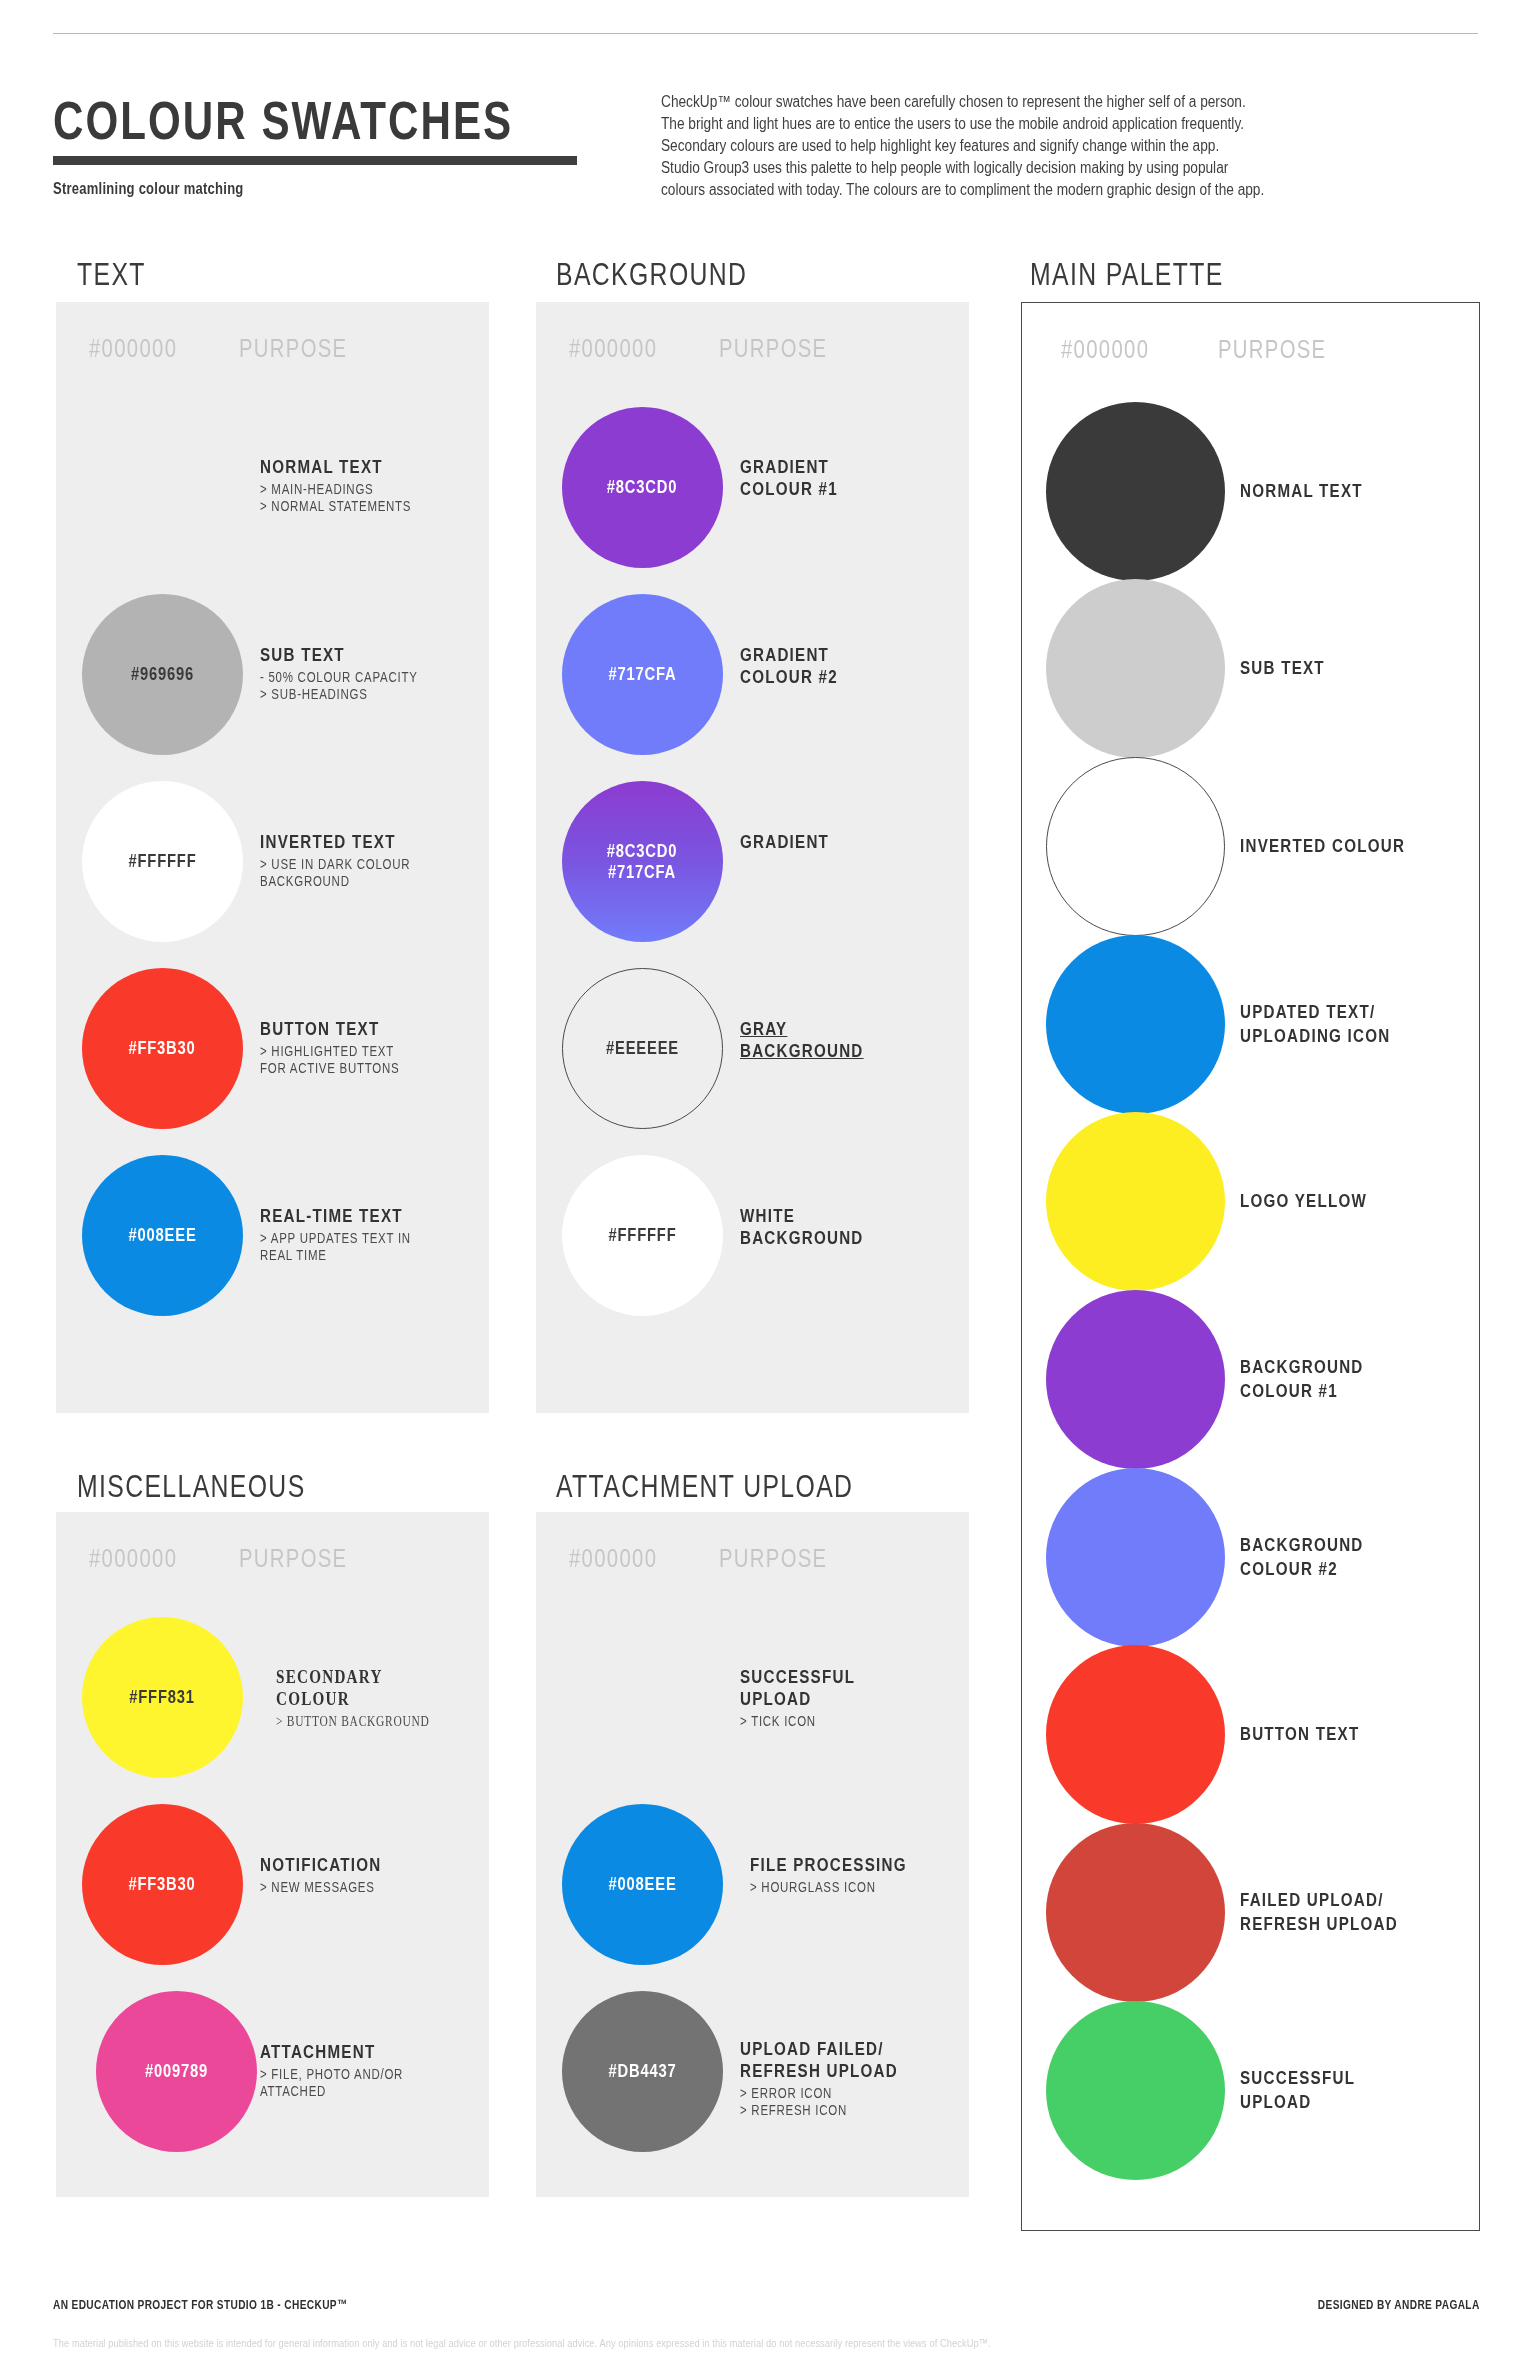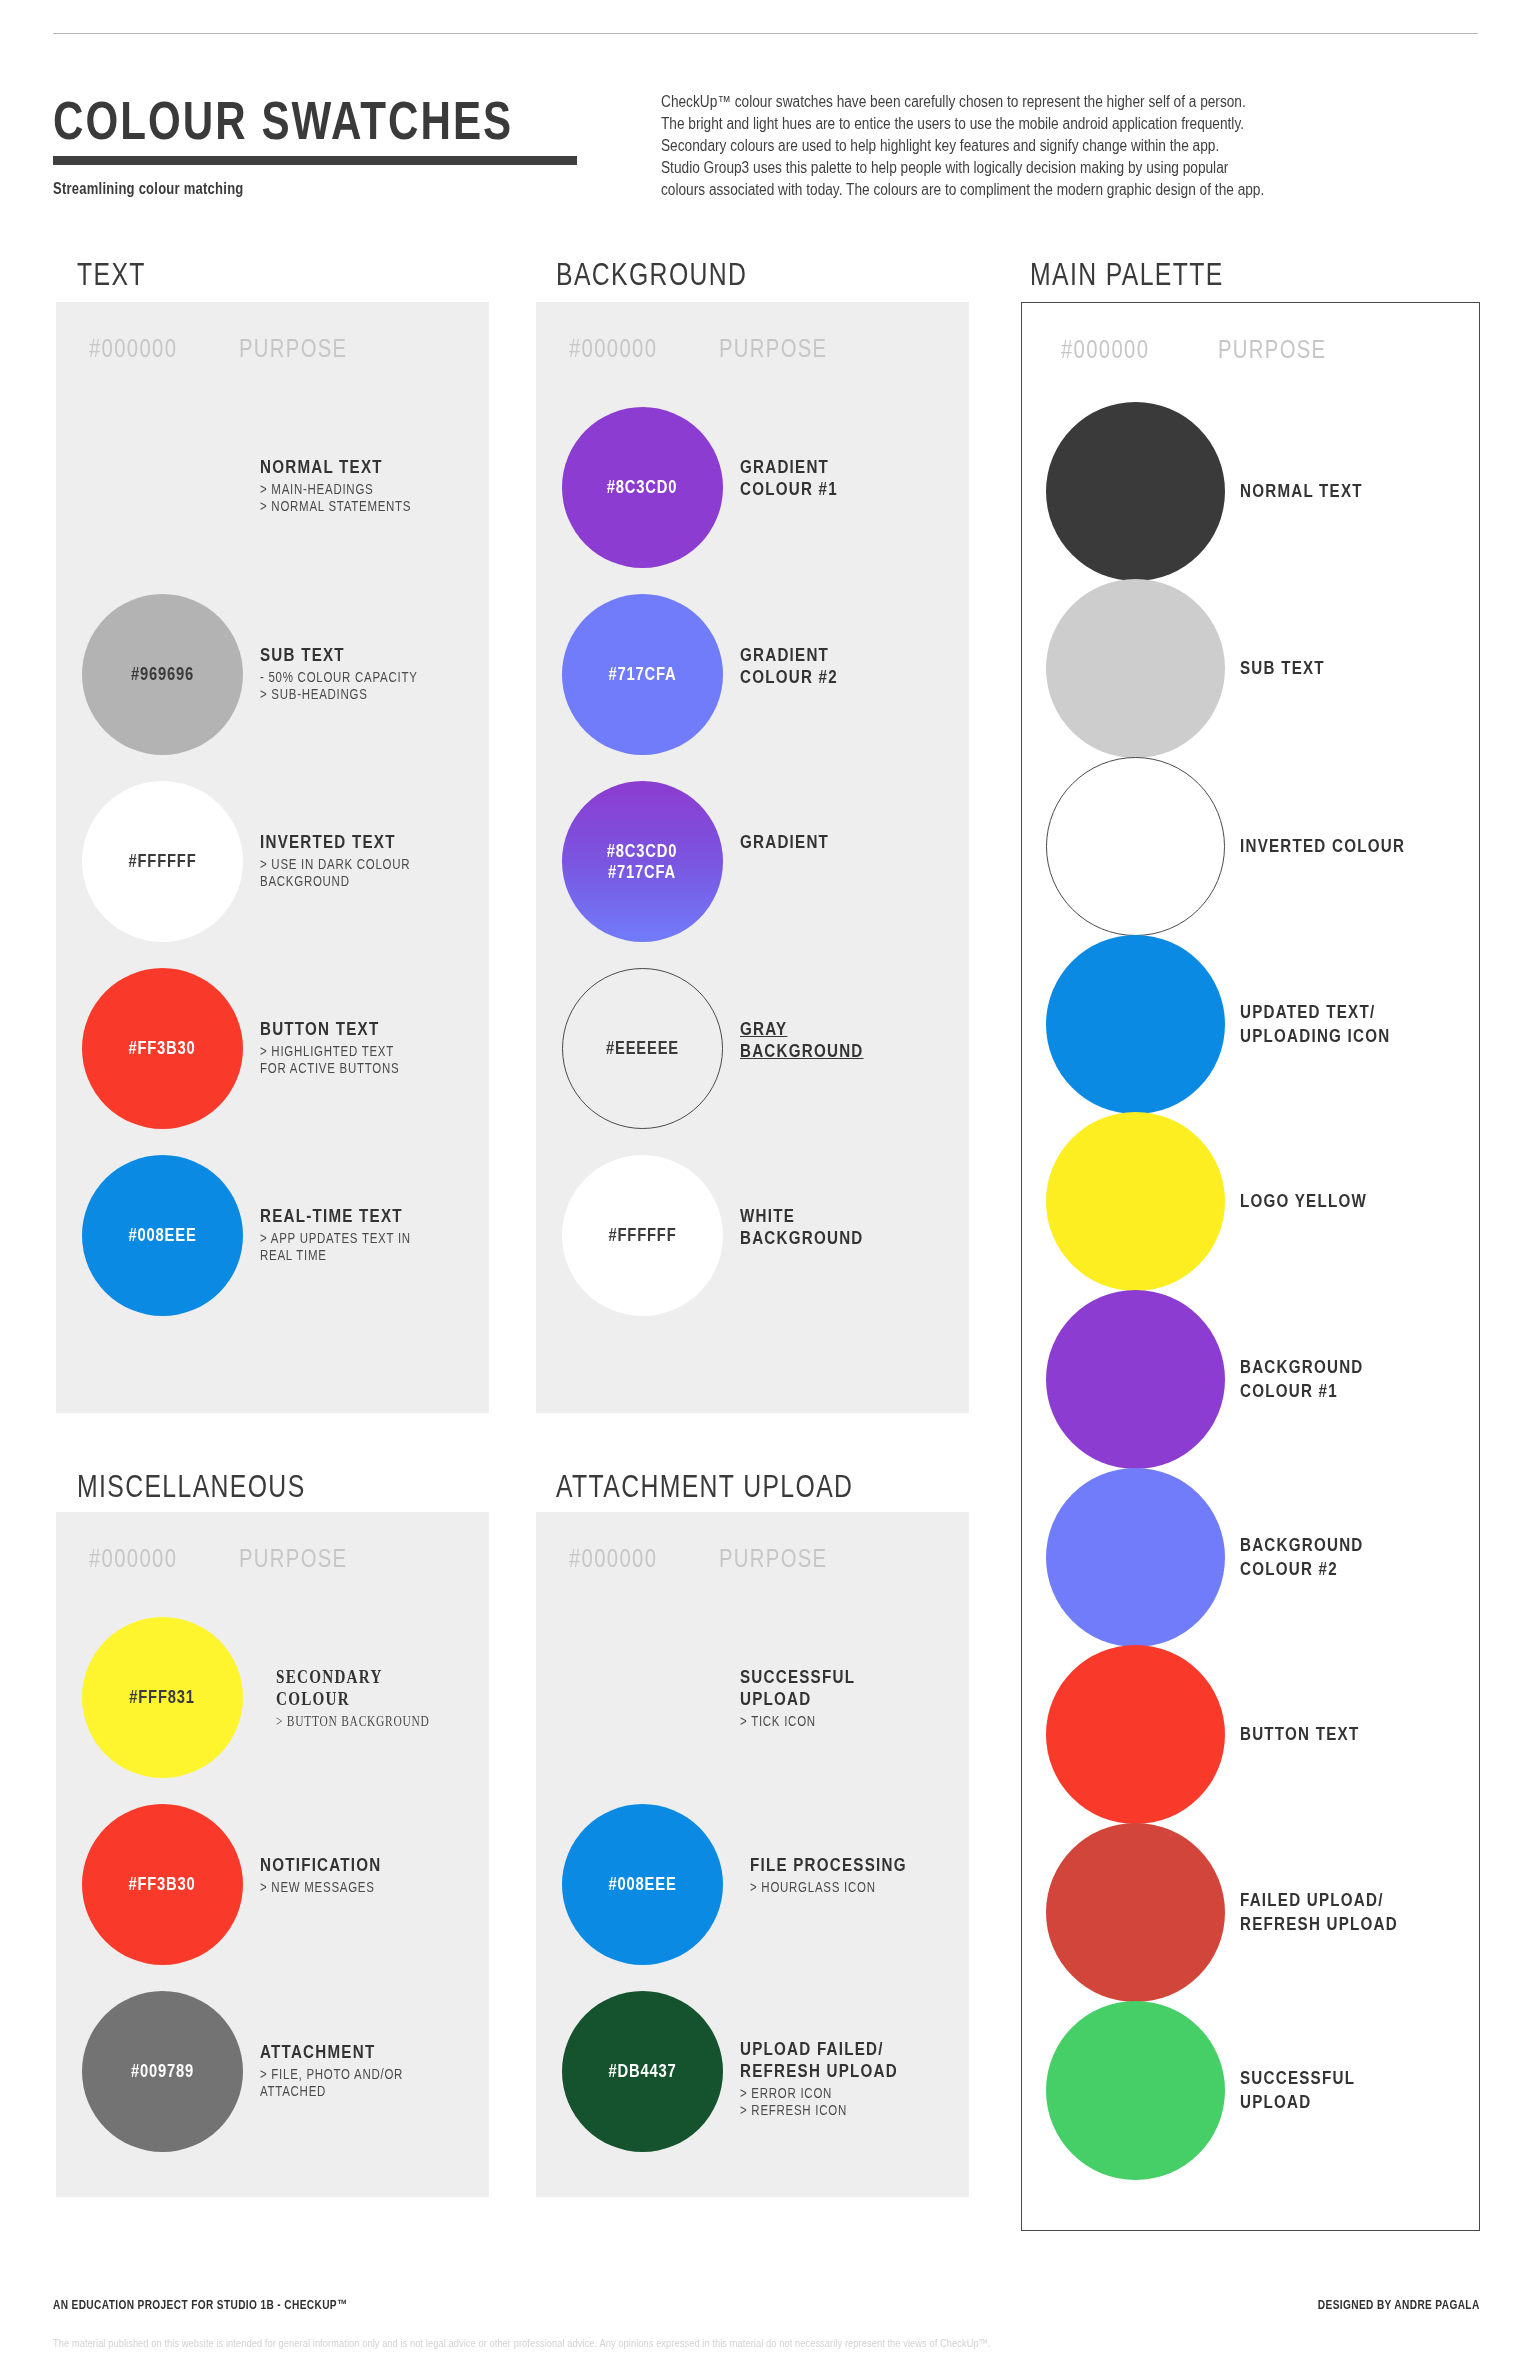--- a/index.html
+++ b/index.html
@@ -276,21 +276,21 @@
 COLOUR</div>
       <div class="sub">&gt; BUTTON BACKGROUND</div>
     </div>
     <div class="dot" style="left: 26px; top: 292px; width: 161px; height: 161px; background: rgb(249, 58, 43);">
       <span class="hexlabel" style="color: rgb(255, 255, 255);">#FF3B30</span>
     </div>
     <div class="meaning" style="left: 204px; top: 342px; width: 223px;">
       <div class="title">NOTIFICATION</div>
       <div class="sub">&gt; NEW MESSAGES</div>
     </div>
-    <div class="dot" style="left: 26px; top: 479px; width: 161px; height: 161px; background: #737373;">
+    <div class="dot" style="left: 40px; top: 479px; width: 161px; height: 161px; background: #ec4899;">
       <span class="hexlabel" style="color: rgb(255, 255, 255);">#009789</span>
     </div>
     <div class="meaning" style="left: 204px; top: 529px; width: 223px;">
       <div class="title">ATTACHMENT</div>
       <div class="sub">&gt; FILE, PHOTO AND/OR
 ATTACHED</div>
     </div>
   </div>
 
 <div class="panel" id="panel-attachment-upload" style="left:536px; top:1512px; width:433px; height:685px;">
@@ -301,21 +301,21 @@
 UPLOAD</div>
       <div class="sub">&gt; TICK ICON</div>
     </div>
     <div class="dot" style="left: 26px; top: 292px; width: 161px; height: 161px; background: rgb(11, 138, 228);">
       <span class="hexlabel" style="color: rgb(255, 255, 255);">#008EEE</span>
     </div>
     <div class="meaning" style="left: 204px; top: 342px; width: 223px; margin-left: 10px;">
       <div class="title">FILE PROCESSING</div>
       <div class="sub">&gt; HOURGLASS ICON</div>
     </div>
-    <div class="dot" style="left: 26px; top: 479px; width: 161px; height: 161px; background: #14532d;">
+    <div class="dot" style="left: 26px; top: 479px; width: 161px; height: 161px; background: #737373;">
       <span class="hexlabel" style="color: rgb(255, 255, 255);">#DB4437</span>
     </div>
     <div class="meaning" style="left: 204px; top: 526px; width: 223px;">
       <div class="title">UPLOAD FAILED/
 REFRESH UPLOAD</div>
       <div class="sub">&gt; ERROR ICON
 &gt; REFRESH ICON</div>
     </div>
   </div>
 

